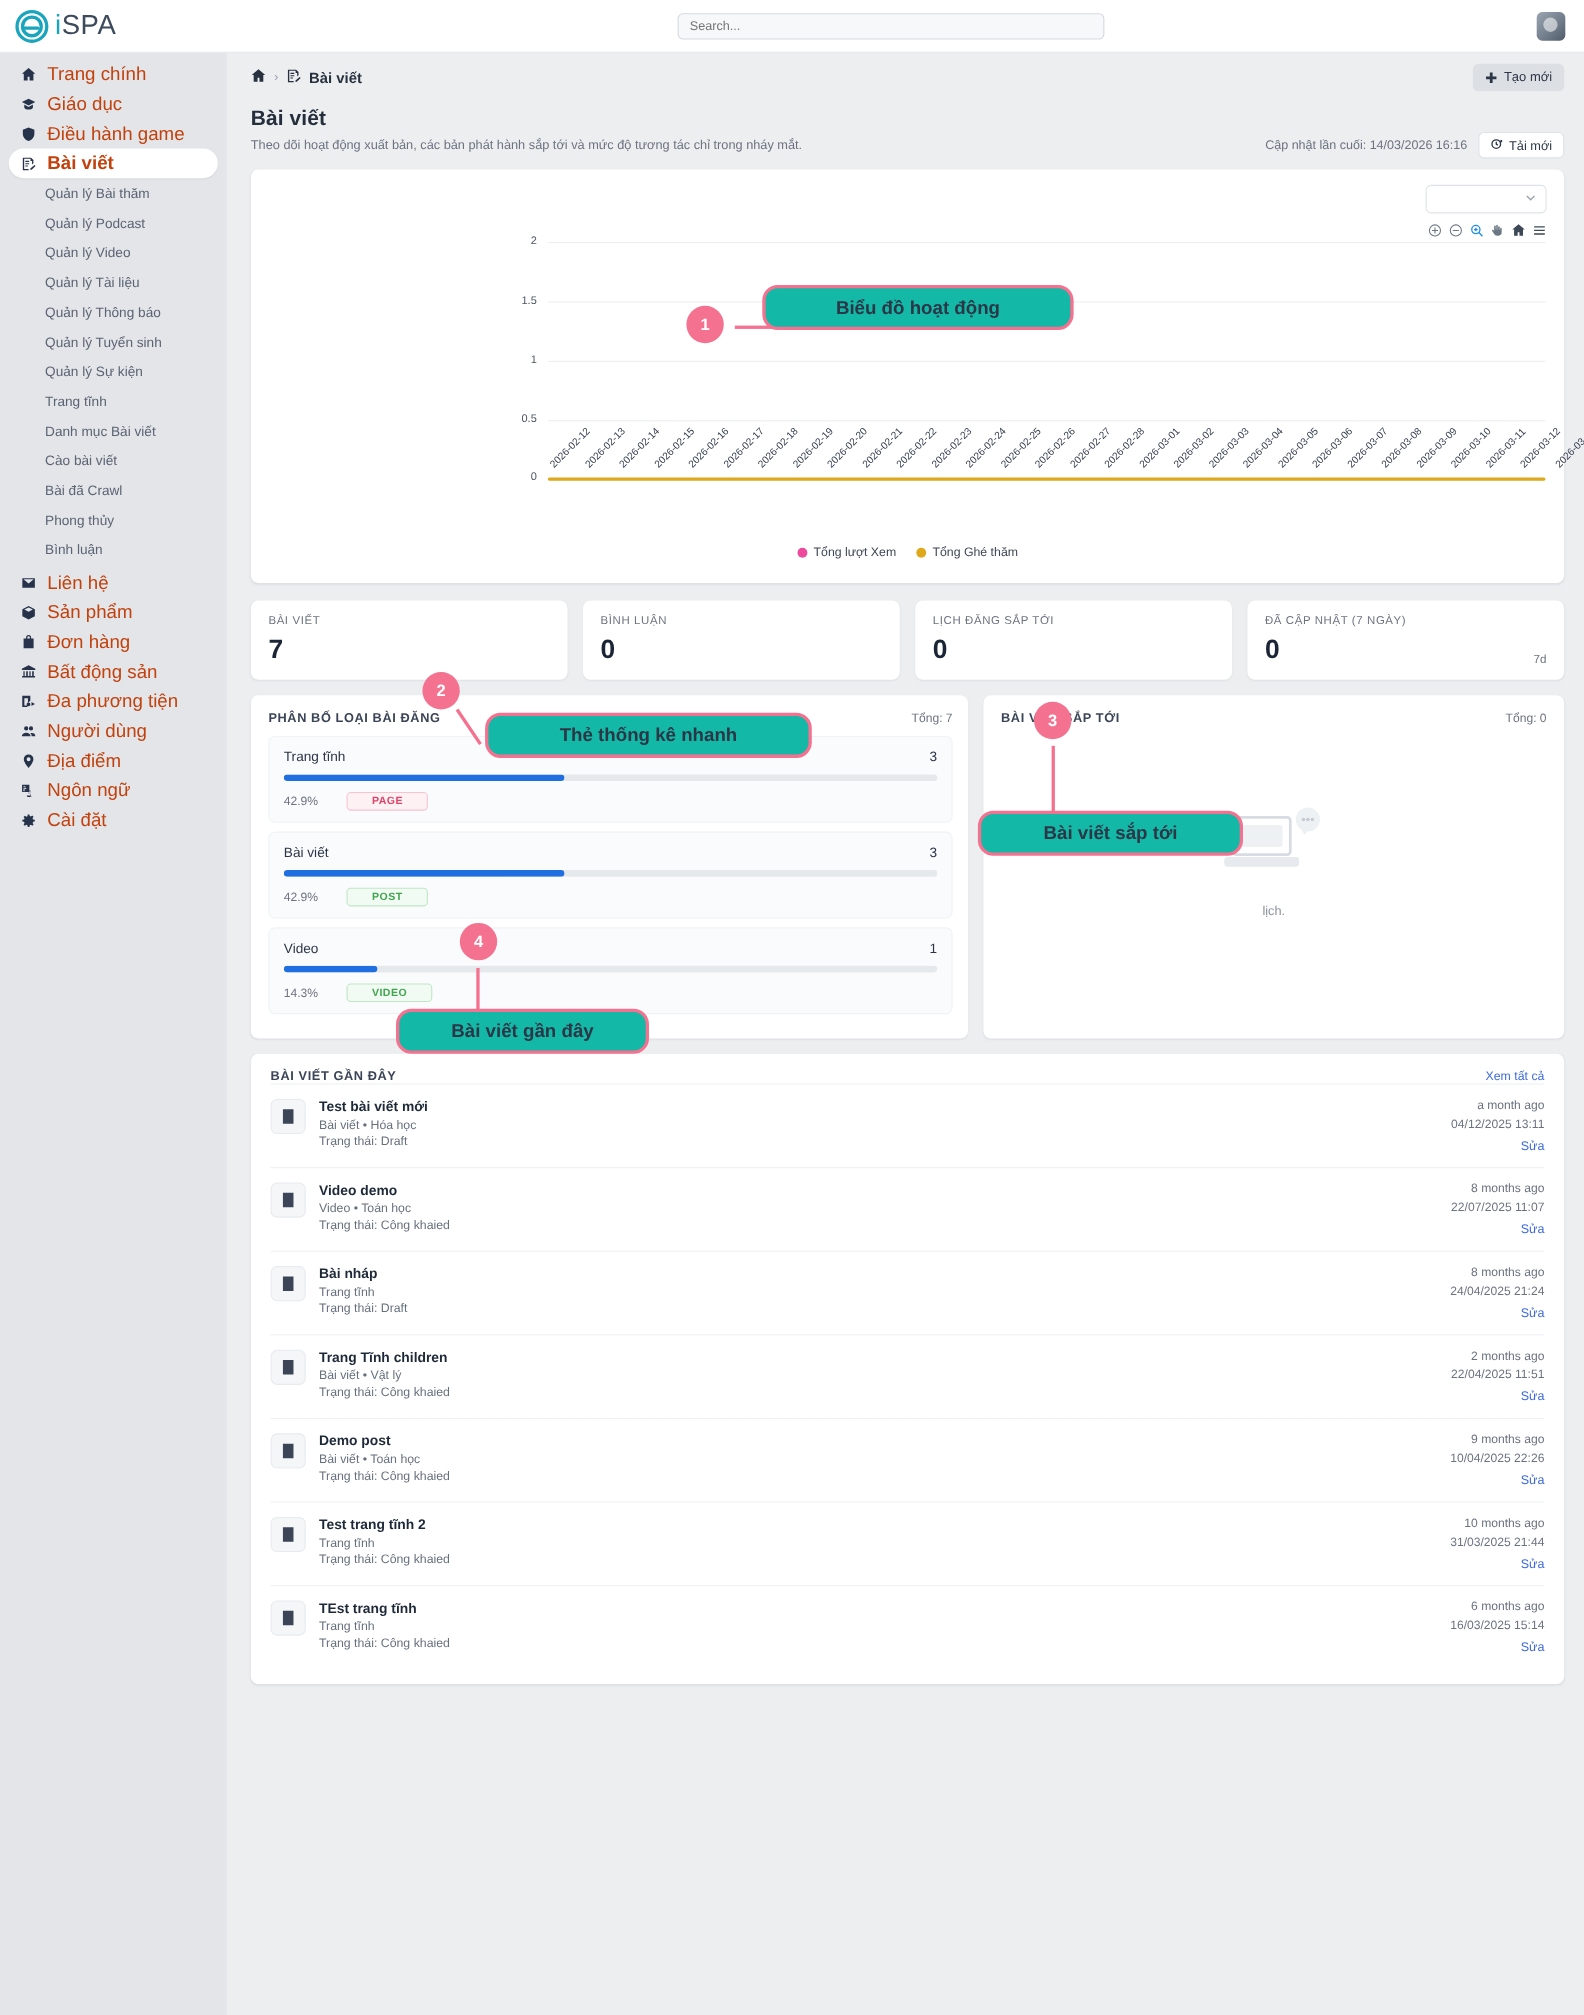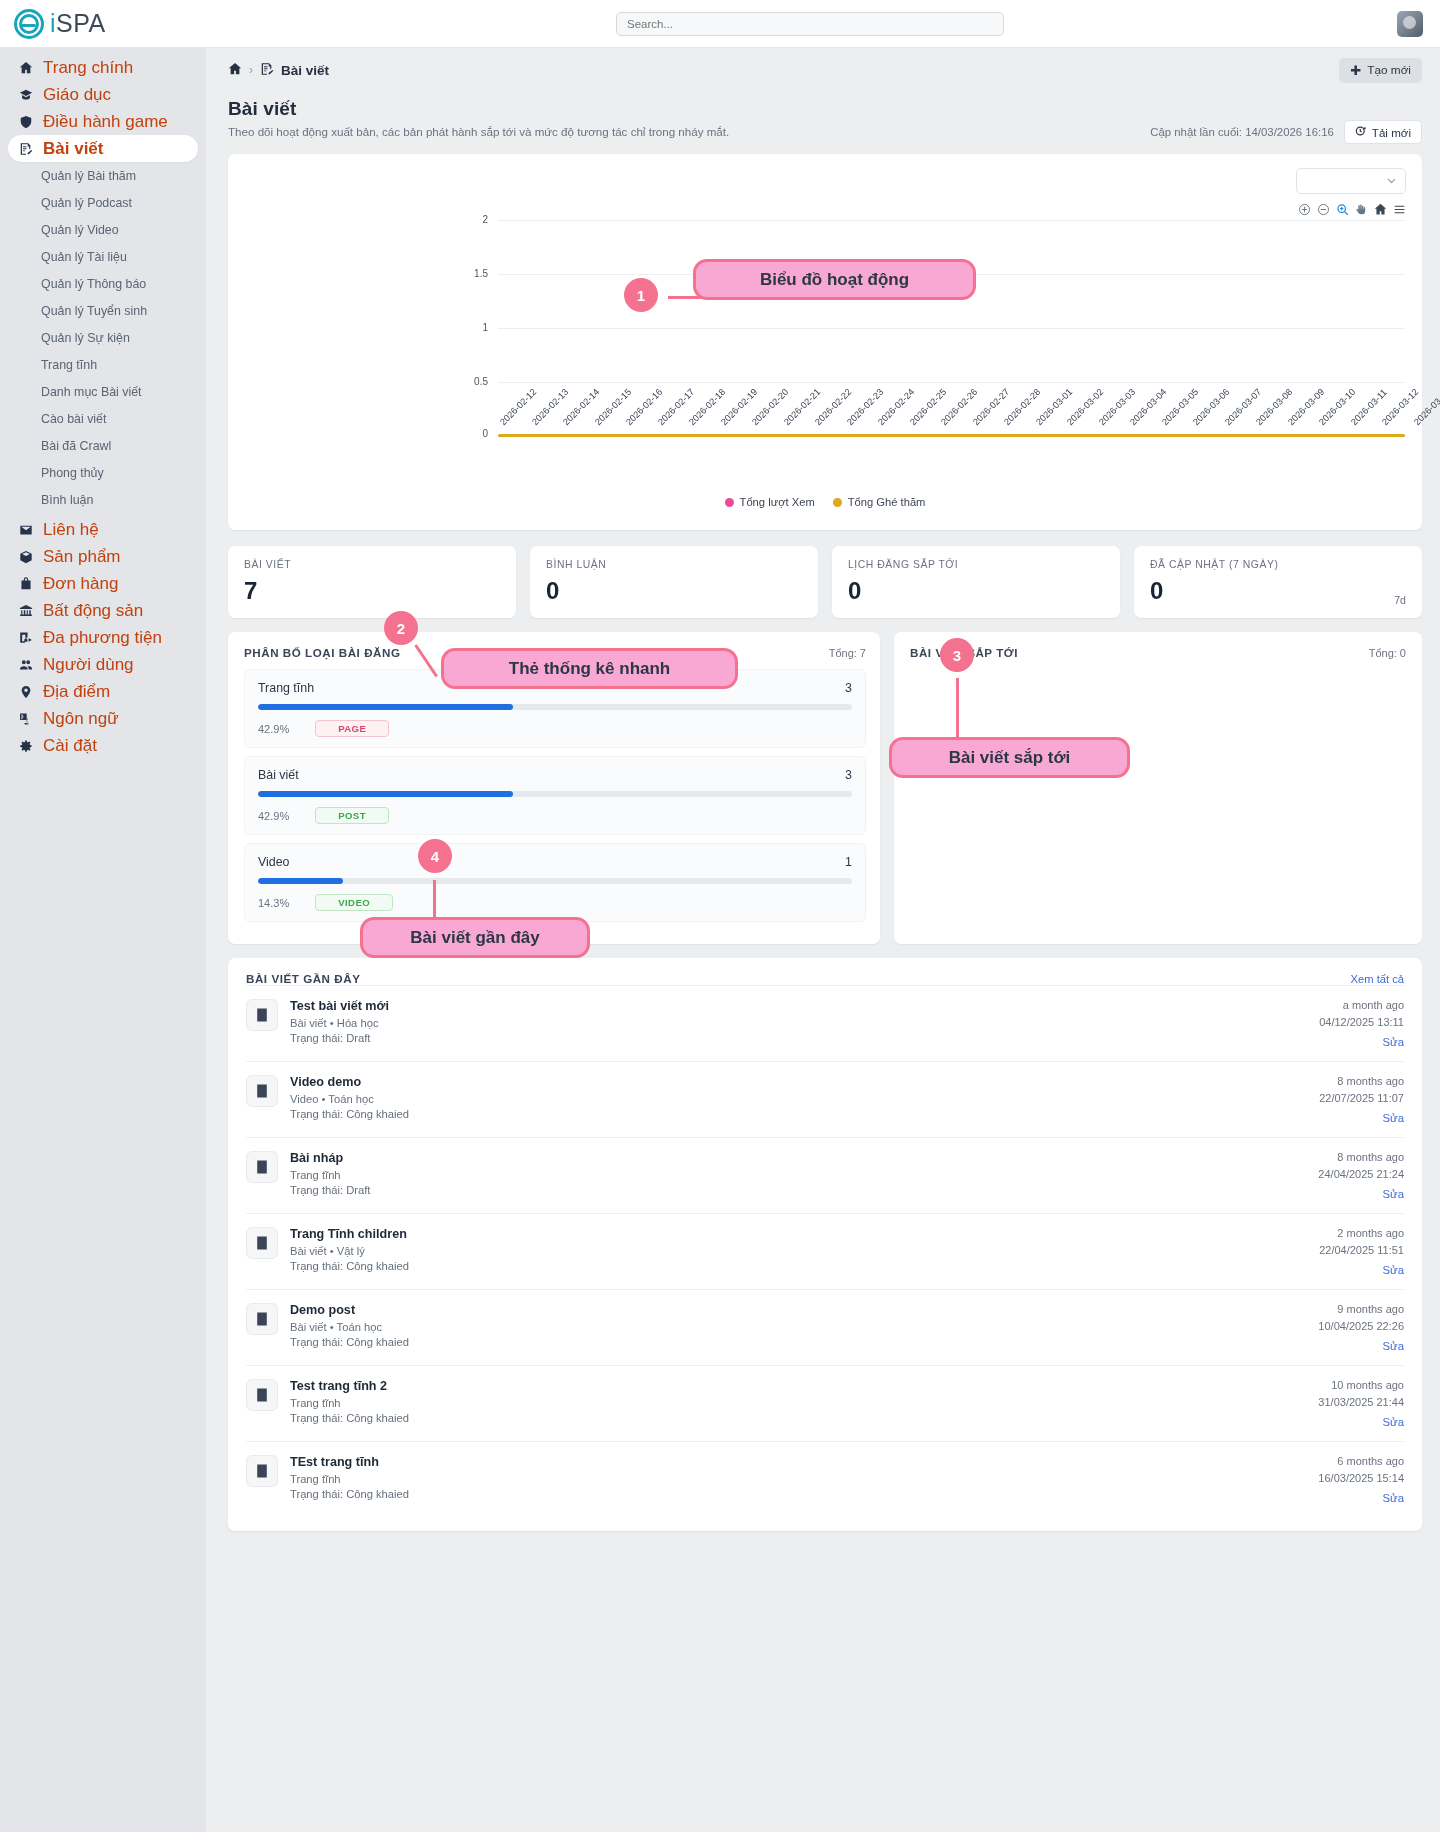--- a/index.html
+++ b/index.html
@@ -156,21 +156,21 @@
   .doc-thumb svg { width: 16px; height: 16px; fill: #3b4557; }
   .ri-title { font-size: 12.6px; font-weight: 700; color: #1e2938; }
   .ri-meta { font-size: 11.2px; color: #66707d; margin-top: 4px; }
   .ri-status { font-size: 11.2px; color: #66707d; margin-top: 3px; }
   .ri-right { margin-left: auto; text-align: right; }
   .ri-ago { font-size: 11px; color: #6b7280; }
   .ri-date { font-size: 11px; color: #6b7280; margin-top: 5px; }
   .ri-edit { font-size: 11.4px; color: #3f6ad8; margin-top: 8px; cursor: pointer; }
   
   .anno-bubble {
-    position: absolute; background: #f9a8d4; border: 3px solid #f4718f; border-radius: 14px;
+    position: absolute; background: #14b8a6; border: 3px solid #f4718f; border-radius: 14px;
     display: flex; align-items: center; justify-content: center;
     font-size: 17px; font-weight: 700; color: #2b3647; z-index: 25;
   }
   .anno-num {
     position: absolute; width: 34px; height: 34px; border-radius: 50%; background: #f4718f;
     color: #fff; display: flex; align-items: center; justify-content: center;
     font-size: 15px; font-weight: 700; z-index: 26;
   }
   .anno-line { position: absolute; background: #f4718f; z-index: 24; }
 </style>
@@ -535,20 +535,35 @@
           <span class="tag tag-video">VIDEO</span>
         </div>
       </div>
     </div>
 
     <div class="card upcoming-card">
       <div class="panel-head">
         <span class="panel-title">BÀI VIẾT SẮP TỚI</span>
         <span class="panel-total">Tổng: 0</span>
       </div>
+      <div class="empty-wrap">
+        <span>
+          <svg width="110" height="72" viewBox="0 0 110 72">
+            <rect x="18" y="14" width="52" height="34" rx="3" fill="none" stroke="#d7dce2" stroke-width="2.5"></rect>
+            <rect x="25" y="21" width="38" height="20" rx="2" fill="#eef1f4"></rect>
+            <rect x="10" y="50" width="68" height="9" rx="3" fill="#e6eaee"></rect>
+            <circle cx="86" cy="16" r="11" fill="#eef1f4"></circle>
+            <circle cx="82" cy="16" r="1.6" fill="#c3cad2"></circle>
+            <circle cx="86" cy="16" r="1.6" fill="#c3cad2"></circle>
+            <circle cx="90" cy="16" r="1.6" fill="#c3cad2"></circle>
+            <path d="M80 25l3 5 4-5z" fill="#eef1f4"></path>
+          </svg>
+        </span>
+        <span class="empty-text">lịch.</span>
+      </div>
     </div>
   </div>
 
   <div class="card recent-card">
     <div class="recent-head">
       <span class="panel-title">BÀI VIẾT GẦN ĐÂY</span>
       <span class="link-all">Xem tất cả</span>
     </div>
 
     <div class="recent-item">

